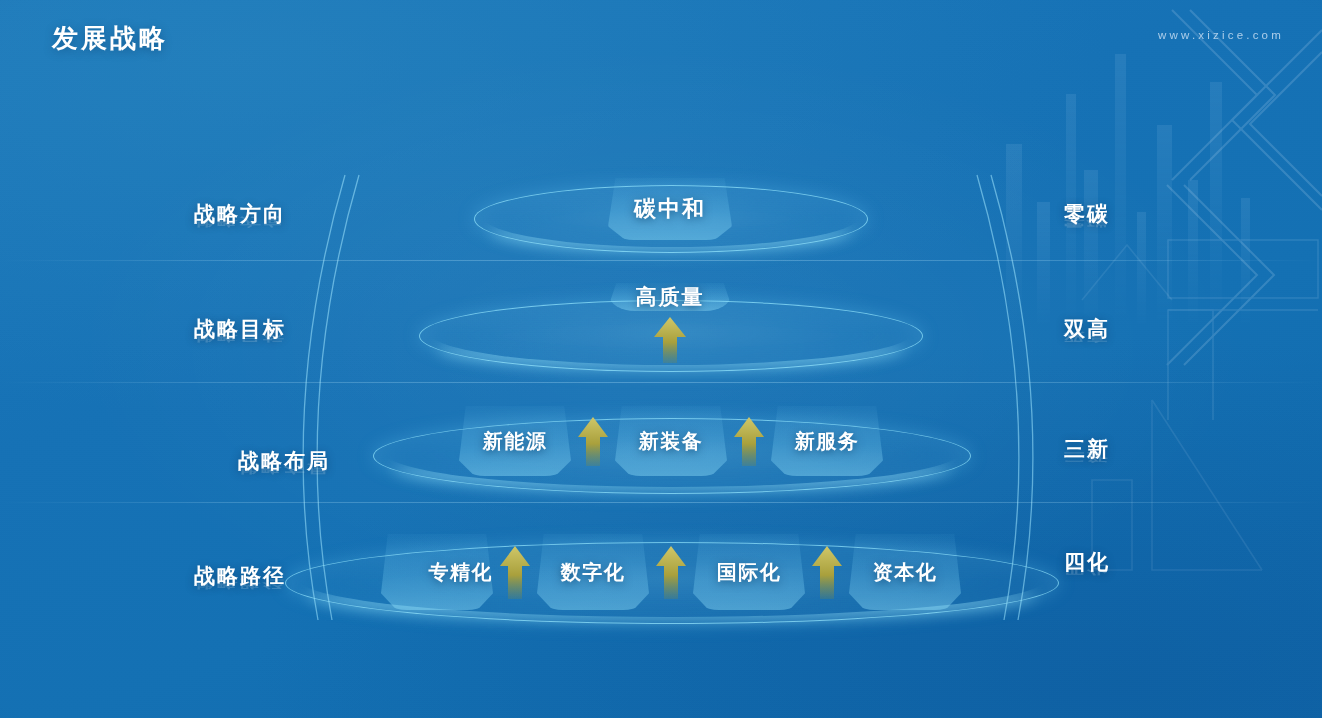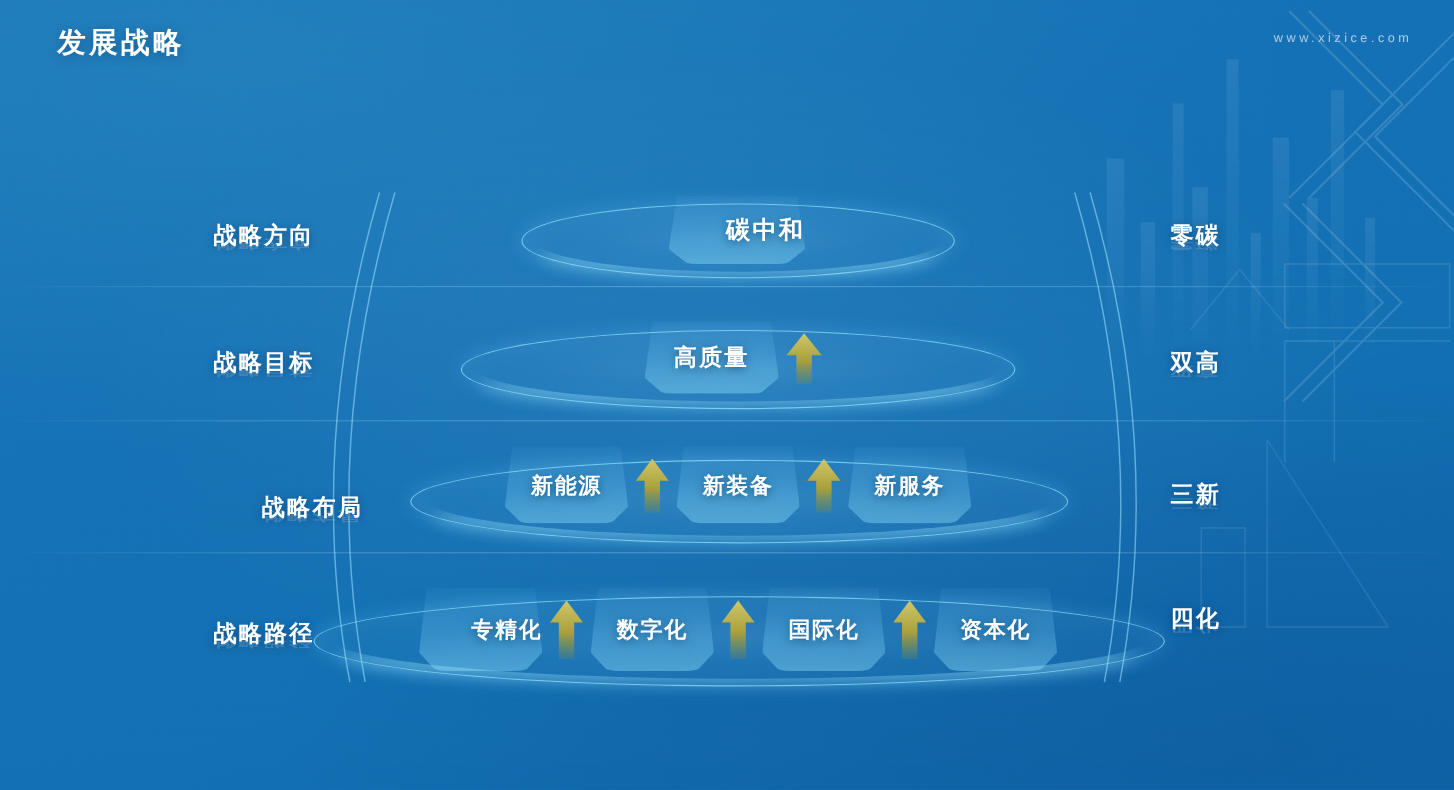--- a/index.html
+++ b/index.html
@@ -89,21 +89,21 @@
   .pill .txt{position:relative;z-index:2;}
   .pill .refl{
     position:absolute;left:0;right:0;bottom:-1px;text-align:center;
     color:rgba(235,250,255,.26);transform:scaleY(-0.48);transform-origin:bottom center;
     filter:blur(.5px);text-shadow:none;pointer-events:none;
   }
   .arrow{position:relative;flex:0 0 auto;}
   .arrow svg{display:block;}
 
   
-  .r1 .pill{font-size:22px;letter-spacing:2px;justify-content:flex-end;}
+  .r1 .pill{font-size:22px;letter-spacing:2px;}
   .r2 .pill{font-size:21px;letter-spacing:2px;}
   .r3 .pill{font-size:20px;letter-spacing:1.5px;}
   .r4 .pill{font-size:20px;letter-spacing:1.5px;}
   .r1 .pill .refl{font-size:22px;letter-spacing:2px;}
   .r2 .pill .refl{font-size:21px;letter-spacing:2px;}
   .r3 .pill .refl{font-size:20px;letter-spacing:1.5px;}
   .r4 .pill .refl{font-size:20px;letter-spacing:1.5px;}
 
   .hline{position:absolute;left:0;width:1322px;height:1px;
      background:linear-gradient(to right, rgba(190,235,255,0) 0%, rgba(190,235,255,.22) 18%, rgba(190,235,255,.30) 50%, rgba(190,235,255,.22) 82%, rgba(190,235,255,0) 100%);}
@@ -201,21 +201,21 @@
     <div class="row r2">
       <div class="row-label-left" style="top:165px;">
         <span>战略目标</span>
         <span class="mirror">战略目标</span>
       </div>
       <div class="row-label-right" style="top:165px;">
         <span>双高</span>
         <span class="mirror">双高</span>
       </div>
       <div class="disc" style="left:419px;top:150px;width:502px;height:70px;"></div>
-      <div class="items" style="left:419px;top:142px;width:502px;height:66px;">
+      <div class="items" style="left:419px;top:142px;width:502px;height:66px;flex-direction:column;">
         <div class="pill" style="width:122px;height:66px;">
           <span class="txt">高质量</span>
           <span class="refl">高质量</span>
         </div>
         <div class="arrow">
           <svg width="46" height="56" viewBox="0 0 46 56" aria-hidden="true">
             <defs>
               <linearGradient id="ag2" x1="0" y1="0" x2="0" y2="1">
                 <stop offset="0%" stop-color="#cfc769"></stop>
                 <stop offset="55%" stop-color="#a9a03c"></stop>

